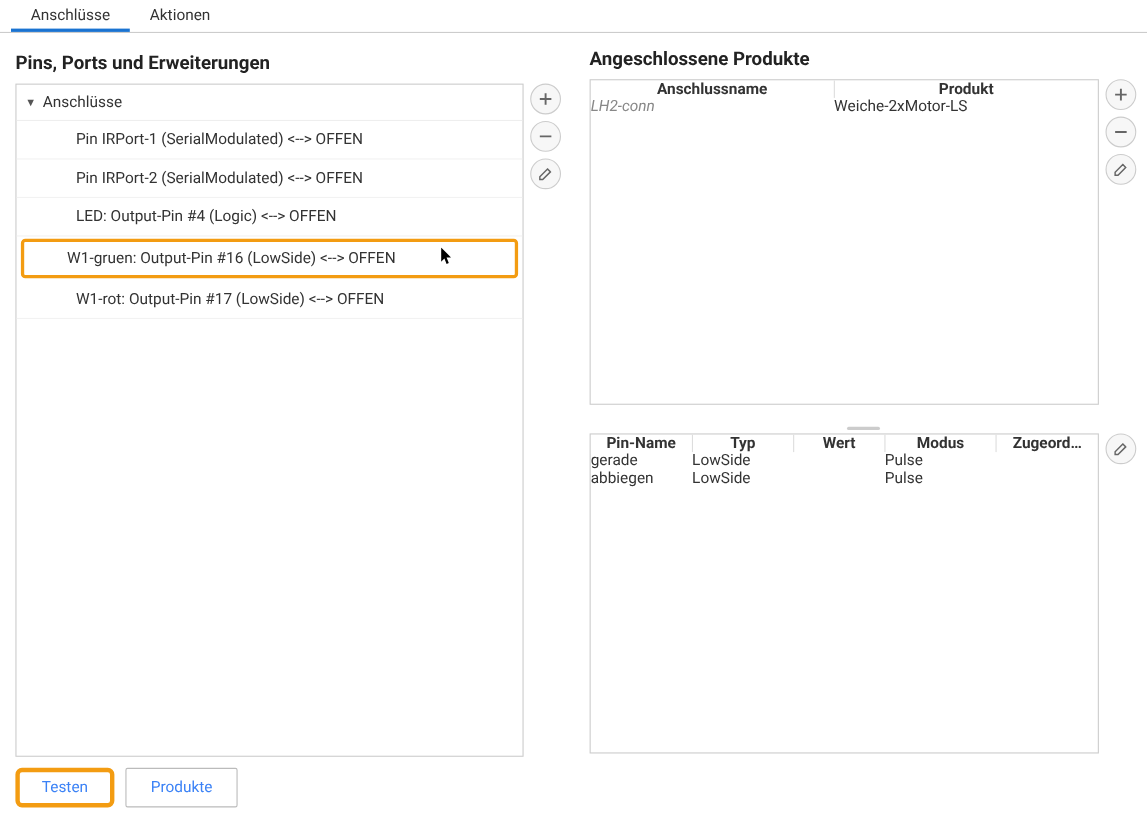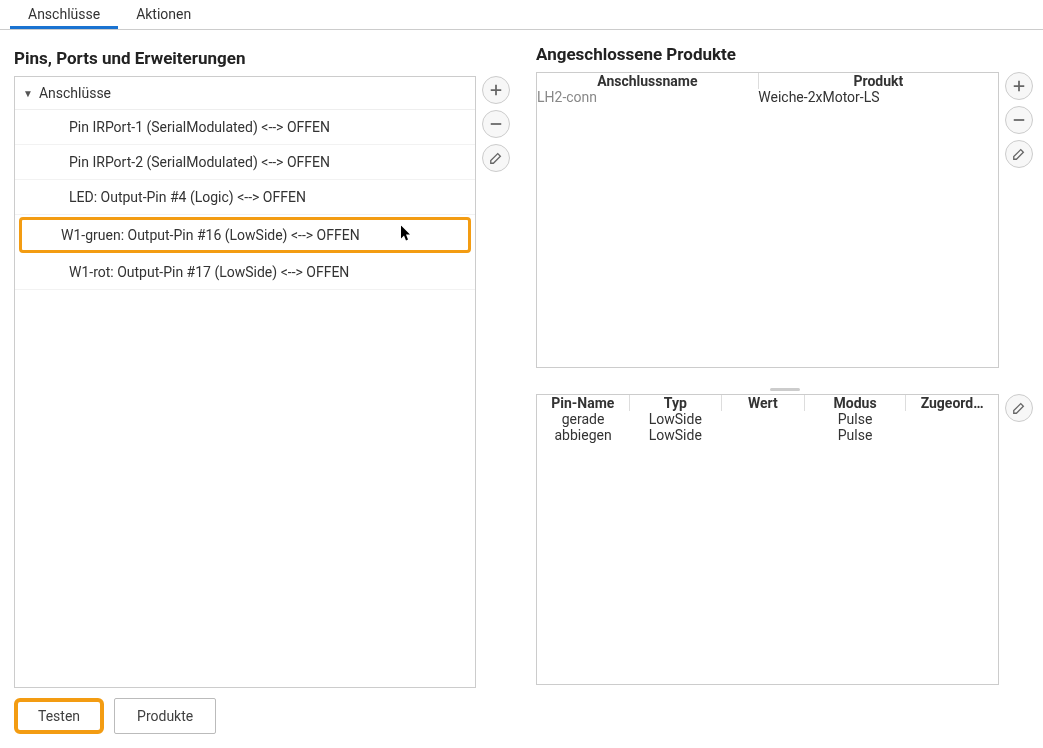--- a/index.html
+++ b/index.html
@@ -21,28 +21,28 @@
     .tree-root-row .chevron { margin-right: 6px; font-size: 10px; color: #555; }
     .tree-item { padding: 9px 10px 9px 54px; border-bottom: 1px solid #f2f2f2; font-size: 14px; cursor: default; }
     .tree-item.highlighted { border: 3px solid #f39c12; border-radius: 4px; margin: 2px 4px; padding: 7px 10px 7px 39px; position: relative; }
     .cursor-icon { position: absolute; right: 55px; top: 50%; transform: translateY(-50%); }
     
     .action-btns { margin-left: 6px; display: flex; flex-direction: column; gap: 6px; }
     .round-btn { width: 28px; height: 28px; border-radius: 50%; border: 1px solid #ccc; background: #f7f7f7; display: flex; align-items: center; justify-content: center; cursor: pointer; color: #666; }
     .round-btn svg { width: 14px; height: 14px; }
     
     .bottom-buttons { display: flex; gap: 10px; margin-top: 10px; padding-bottom: 10px; }
-    .btn { padding: 8px 22px; border: 1px solid #bbb; background: #fff; cursor: pointer; font-size: 14px; color: #404040; border-radius: 2px; }
+    .btn { padding: 8px 22px; border: 1px solid #bbb; background: #fff; cursor: pointer; font-size: 14px; color: #3b82f6; border-radius: 2px; }
     .btn.highlighted-btn { border: 4px solid #f39c12; border-radius: 6px; padding: 6px 20px; }
     
     .right-section { display: flex; flex-direction: column; margin-bottom: 16px; }
     .table-wrap { display: flex; }
     .products-table { height: 296px; }
-    .products-table td.conn-name { color: #888; }
-    .params-table { height: 291px; text-align: center; }
+    .products-table td.conn-name { color: #888; font-style: italic; }
+    .params-table { height: 291px; }
     .table-container { border: 1px solid #ccc; overflow: hidden; flex: 1; }
     table { width: 100%; border-collapse: collapse; }
     .th-row th { border-right: 1px solid #ddd; }
     .th-row th:last-child { border-right: none; }
     .params-table th { font-size: 14px; }
     .resize-handle { height: 10px; display:flex; align-items:center; justify-content:center; }
     .resize-handle .dots { width: 30px; height: 3px; background: #ccc; border-radius: 2px; }
   </style>
 </head>
 <body>

